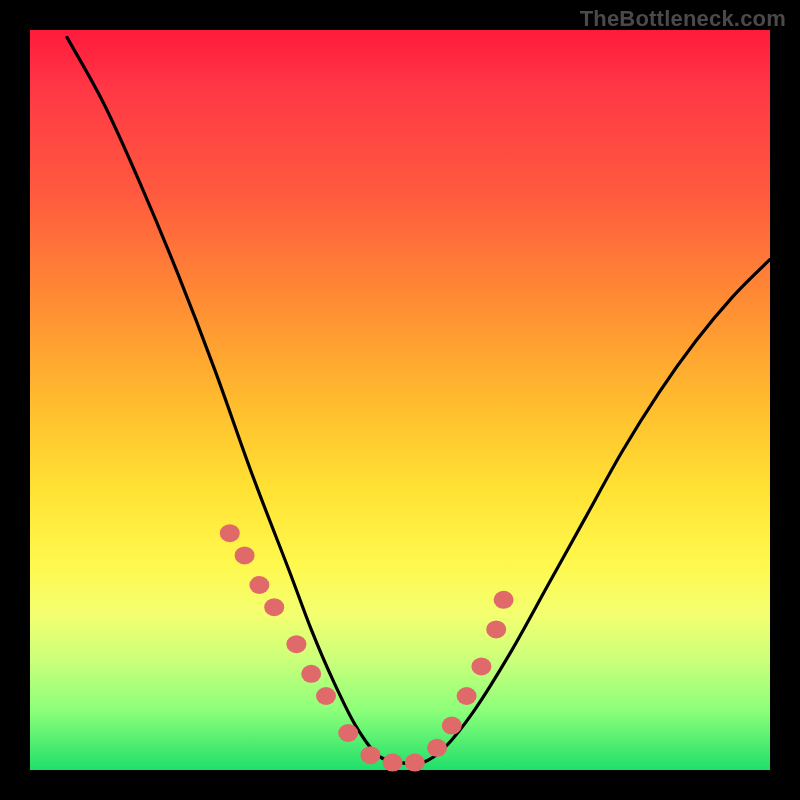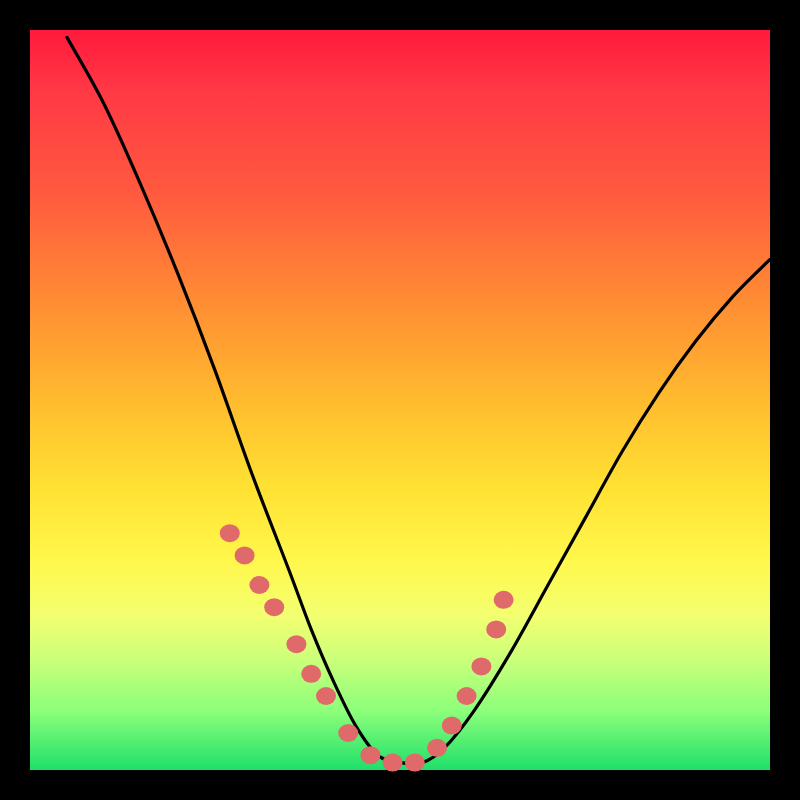--- a/index.html
+++ b/index.html
@@ -56,20 +56,21 @@
     top: 0;
     width: 740px;
     height: 740px;
     overflow: visible;
   }
 </style>
 </head>
 <body>
 
 <div class="stage">
+  <div class="watermark">TheBottleneck.com</div>
 
   <div class="plot-area">
     <svg class="curve" viewBox="0 0 740 740" preserveAspectRatio="none">
       <path id="curve-path" fill="none" stroke="#000000" stroke-width="3.2" stroke-linecap="round" d="M 37.0 7.4 C 43.2 18.5, 61.7 49.3, 74.0 74.0 C 86.3 98.7, 98.7 127.0, 111.0 155.4 C 123.3 183.8, 135.7 213.4, 148.0 244.2 C 160.3 275.0, 172.7 307.1, 185.0 340.4 C 197.3 373.7, 209.7 410.7, 222.0 444.0 C 234.3 477.3, 249.1 514.3, 259.0 540.2 C 268.9 566.1, 273.8 580.9, 281.2 599.4 C 288.6 617.9, 296.0 635.2, 303.4 651.2 C 310.8 667.2, 318.2 683.3, 325.6 695.6 C 333.0 707.9, 340.4 719.0, 347.8 725.2 C 355.2 731.4, 362.6 731.4, 370.0 732.6 C 377.4 733.8, 384.8 735.1, 392.2 732.6 C 399.6 730.1, 405.8 726.4, 414.4 717.8 C 423.0 709.2, 432.9 696.8, 444.0 680.8 C 455.1 664.8, 468.7 642.6, 481.0 621.6 C 493.3 600.6, 505.7 577.2, 518.0 555.0 C 530.3 532.8, 542.7 510.6, 555.0 488.4 C 567.3 466.2, 579.7 442.8, 592.0 421.8 C 604.3 400.8, 616.7 381.1, 629.0 362.6 C 641.3 344.1, 653.7 326.8, 666.0 310.8 C 678.3 294.8, 690.7 280.0, 703.0 266.4 C 715.3 252.8, 733.8 235.6, 740.0 229.4"></path>
       <g id="marker-group">
           <ellipse cx="199.8" cy="503.2" rx="10" ry="9" fill="#e06a6a"></ellipse>
           <ellipse cx="214.6" cy="525.4" rx="10" ry="9" fill="#e06a6a"></ellipse>
           <ellipse cx="229.4" cy="555.0" rx="10" ry="9" fill="#e06a6a"></ellipse>
           <ellipse cx="244.2" cy="577.2" rx="10" ry="9" fill="#e06a6a"></ellipse>
           <ellipse cx="266.4" cy="614.2" rx="10" ry="9" fill="#e06a6a"></ellipse>

